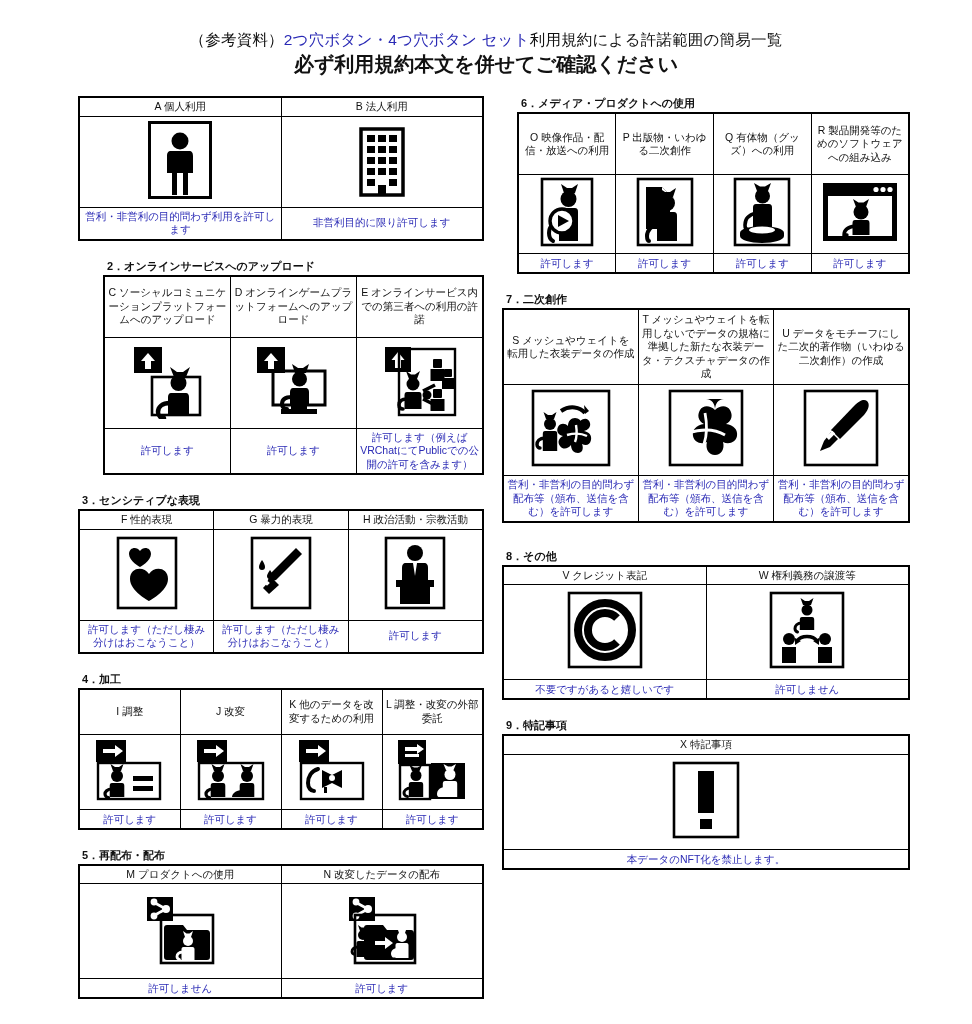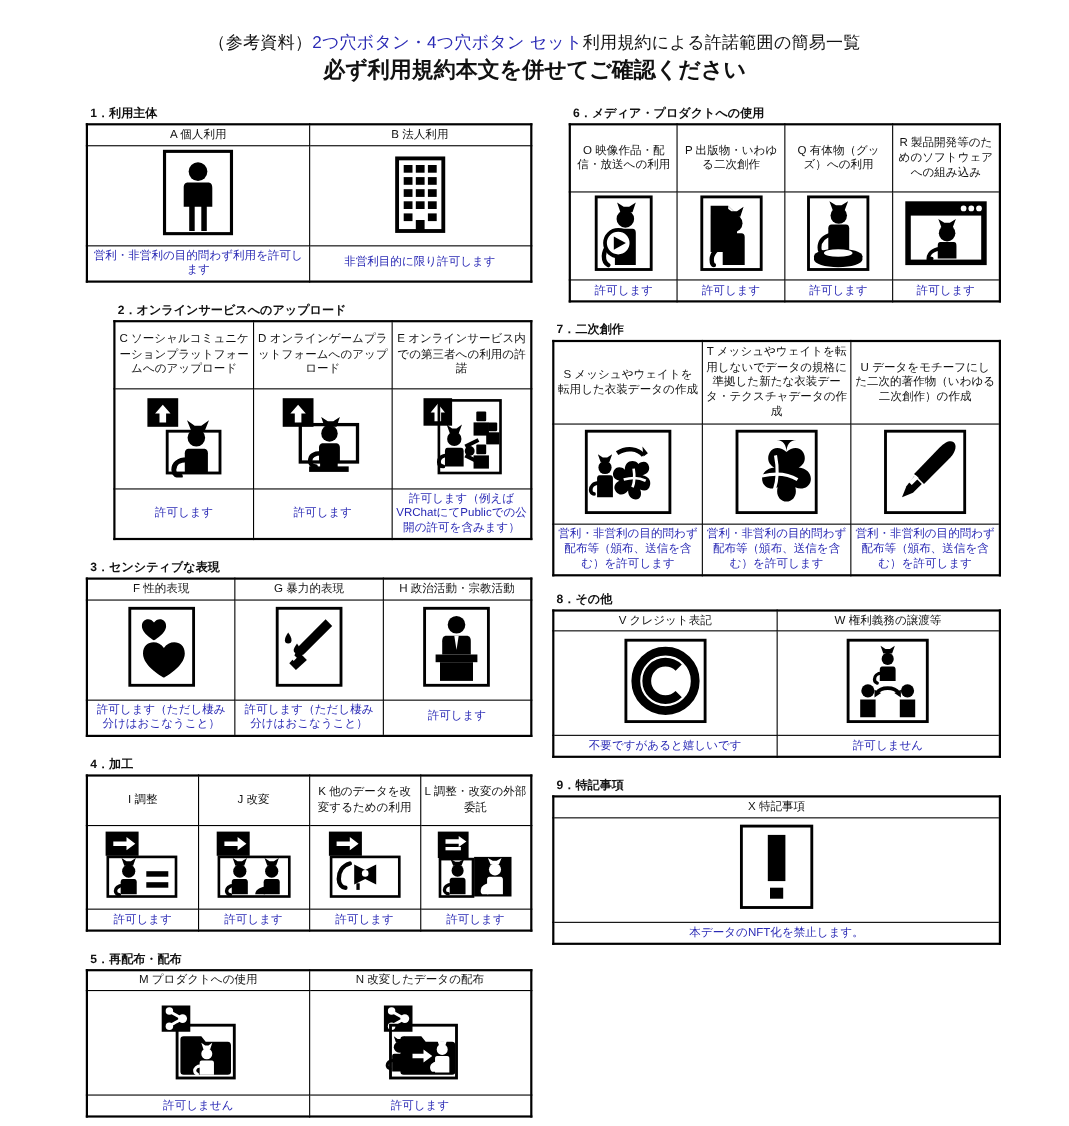--- a/index.html
+++ b/index.html
@@ -77,21 +77,20 @@
 <body>
 
 <div class="title-wrap">
   <div class="title-line"><span class="t-black">（参考資料）</span><span class="t-blue">2つ穴ボタン・4つ穴ボタン セット</span><span class="t-black">利用規約による許諾範囲の簡易一覧</span></div>
   <div class="title-sub">必ず利用規約本文を併せてご確認ください</div>
 </div>
 
 <div class="col col-left">
 
   <div class="section" style="margin-bottom:18px;">
-    <div class="sec-head">1．利用主体</div>
     <table class="grid">
       <tbody>
           <tr>
         <td class="hdr">A 個人利用</td>
         <td class="hdr">B 法人利用</td>
       </tr>
       <tr>
         <td class="icon-cell">
           <span class="ibox">
             <svg width="64" height="78" viewBox="0 0 64 78">
@@ -513,21 +512,21 @@
       <tr>
         <td class="note one">許可します</td>
         <td class="note one">許可します</td>
         <td class="note one">許可します</td>
         <td class="note one">許可します</td>
       </tr>
     </tbody>
       </table>
   </div>
 
-  <div class="section" style="margin-bottom:14px;">
+  <div class="section" style="margin-bottom:26px;">
     <div class="sec-head">7．二次創作</div>
     <table class="grid">
       <tbody>
           <tr>
         <td class="hdr" style="height:70px">S メッシュやウェイトを転用した衣装データの作成</td>
         <td class="hdr">T メッシュやウェイトを転用しないでデータの規格に準拠した新たな衣装データ・テクスチャデータの作成</td>
         <td class="hdr">U データをモチーフにした二次的著作物（いわゆる二次創作）の作成</td>
       </tr>
       <tr>
         <td class="icon-cell">

